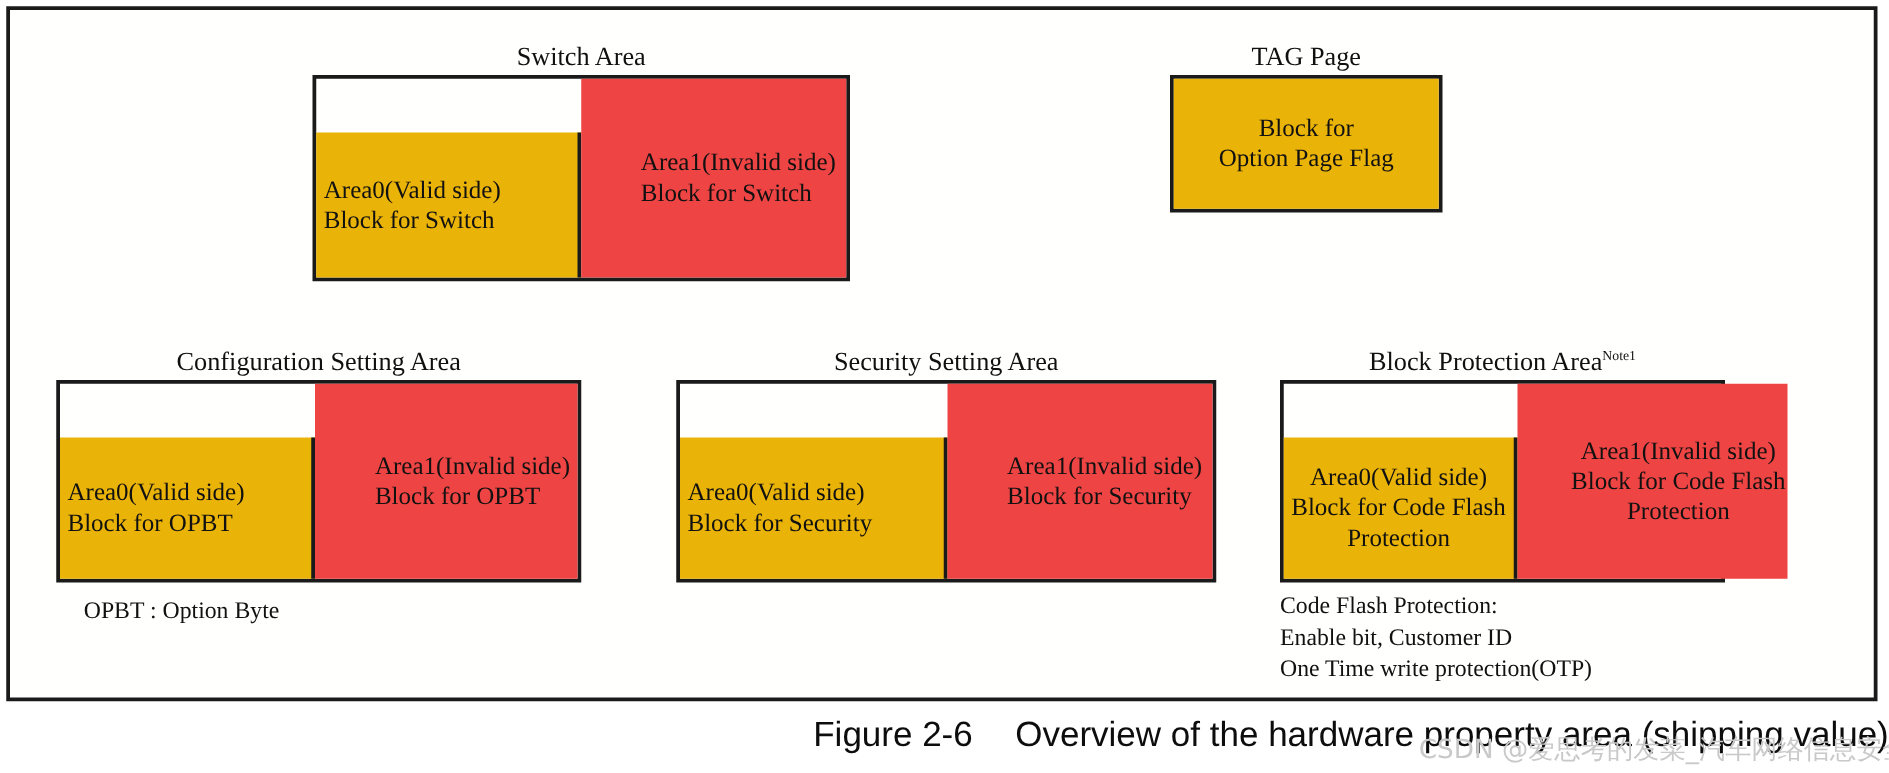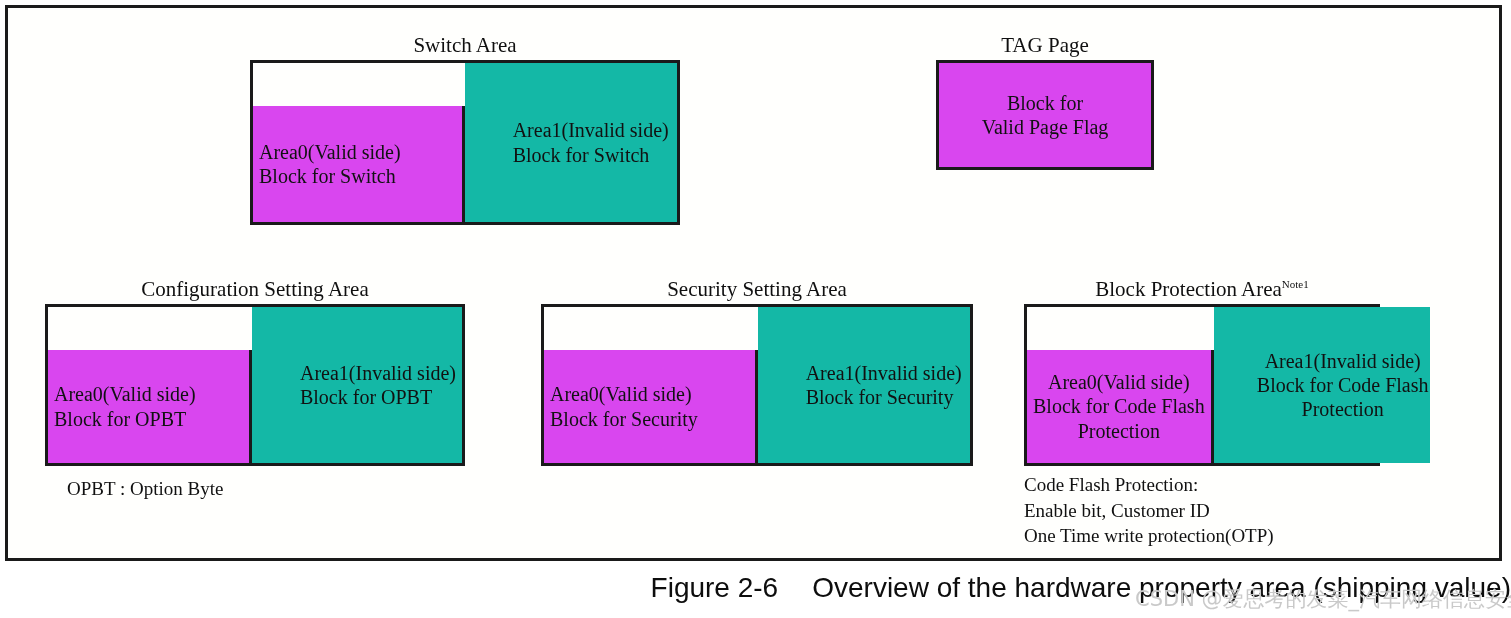--- a/index.html
+++ b/index.html
@@ -55,24 +55,24 @@
     box-sizing: border-box;
     display: flex;
     flex-direction: column;
     justify-content: center;
     font-size: 20px;
     color: #111111;
     line-height: 1.22;
     padding: 0 6px;
   }
   .pane.valid {
-    background: #d946ef;
+    background: #eab308;
   }
   .pane.invalid {
-    background: #14b8a6;
+    background: #ef4444;
     padding-left: 48px;
   }
   .pane.divider-right {
     border-right: 3px solid #1a1a1a;
     margin-top: 43px;
   }
   .pane .line {
     white-space: nowrap;
   }
   .pane.align-left  { align-items: flex-start; text-align: left; }
@@ -134,21 +134,21 @@
       <div class="line">Block for Switch</div>
     </div>
   </div>
 </div>
 
 <div class="group" style="left:936px; top:33px; width:218px;">
   <div class="group-title">TAG Page</div>
   <div class="box-row" style="height:110px;">
     <div class="pane valid align-center" style="width:100%;">
       <div class="line">Block for</div>
-      <div class="line">Valid Page Flag</div>
+      <div class="line">Option Page Flag</div>
     </div>
   </div>
 </div>
 
 <div class="group" style="left:45px; top:277px; width:420px;">
   <div class="group-title">Configuration Setting Area</div>
   <div class="box-row" style="height:162px;">
     <div class="pane valid divider-right align-left" style="width:217px;">
       <div class="line">Area0(Valid side)</div>
       <div class="line">Block for OPBT</div>

